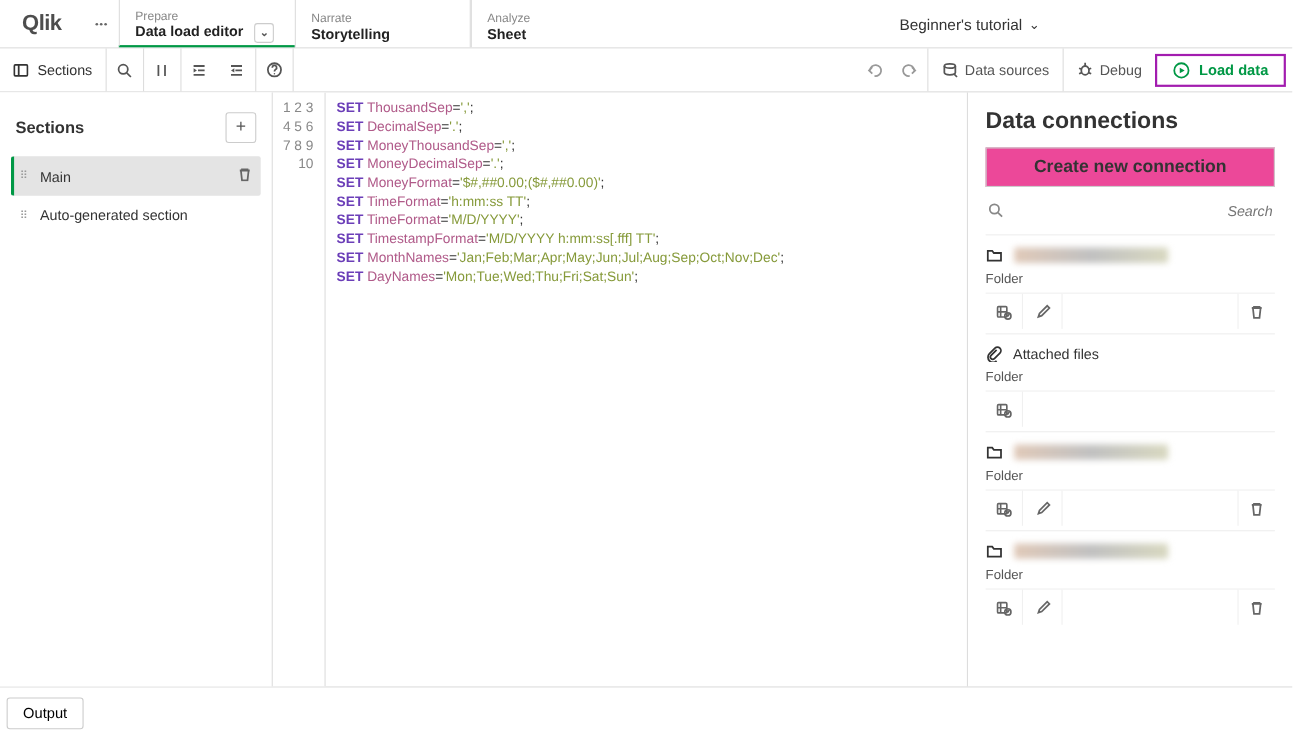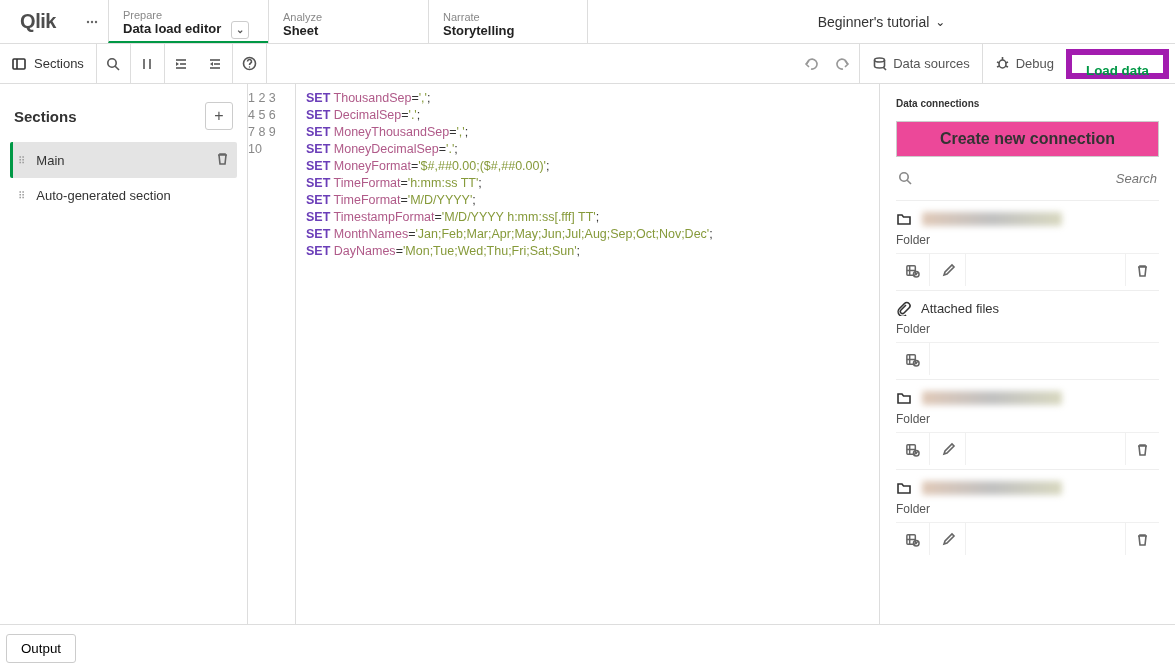--- a/index.html
+++ b/index.html
@@ -20,46 +20,46 @@
 
 
 .toolbar { display: flex; height: 40px; border-bottom: 1px solid #ddd; align-items: center; }
 .tb-left { display: flex; align-items: center; height: 100%; border-right: 1px solid #ddd; }
 .tb-btn { width: 34px; height: 100%; display: flex; align-items: center; justify-content: center; color: #555; cursor: pointer; font-size: 14px; }
 .tb-btn.bordered { border-left: 1px solid #ddd; }
 .tb-sections { padding: 0 12px; display: flex; align-items: center; gap: 8px; height: 100%; cursor: pointer; }
 .tb-right { margin-left: auto; display: flex; align-items: center; height: 100%; }
 .tb-rt-btn { height: 100%; display: flex; align-items: center; gap: 6px; padding: 0 12px; color: #555; cursor: pointer; border-left: 1px solid #ddd; }
 .tb-rt-btn.ic { border-left: none; padding: 0 8px; color: #999; }
-.load-btn { border: 6px solid #a21caf; margin: 5px 6px 5px 0; padding: 0 14px; height: 30px; display: flex; align-items: center; gap: 8px; color: #009845; font-weight: 600; cursor: pointer; background: #fff; flex-direction: column; }
+.load-btn { border: 2px solid #a21caf; margin: 5px 6px 5px 0; padding: 0 14px; height: 30px; display: flex; align-items: center; gap: 8px; color: #009845; font-weight: 600; cursor: pointer; background: #fff; }
 
 
 .main { display: flex; height: calc(100% - 84px - 48px); }
 
 
 .sections-panel { width: 248px; border-right: 1px solid #ddd; background: #fff; padding: 8px 10px 0; display: flex; flex-direction: column; }
 .sections-header { display: flex; align-items: center; justify-content: space-between; padding: 10px 4px 12px; }
 .sections-header h3 { font-size: 15px; font-weight: 600; }
 .add-section { width: 28px; height: 28px; border: 1px solid #ccc; border-radius: 3px; display: flex; align-items: center; justify-content: center; cursor: pointer; font-size: 16px; color: #555; }
 .section-item { display: flex; align-items: center; gap: 10px; padding: 10px 8px; cursor: pointer; border-radius: 2px; }
 .section-item.active { background: #e4e4e4; border-left: 3px solid #009845; padding-left: 5px; }
 .section-item .grip { color: #999; font-size: 10px; letter-spacing: 1px; }
 .section-item .del { margin-left: auto; color: #666; }
 
 
 .editor { flex: 1; display: flex; font-family: Consolas, Menlo, monospace; font-size: 12.5px; border-right: 1px solid #ddd; overflow: hidden; }
-.gutter { width: 48px; background: #fff; border-right: 1px solid #ddd; color: #888; padding: 6px 10px 0 0; line-height: 17px; }
+.gutter { width: 48px; background: #fff; border-right: 1px solid #ddd; text-align: right; color: #888; padding: 6px 10px 0 0; line-height: 17px; }
 .code { flex: 1; padding: 6px 10px; line-height: 17px; white-space: pre; color: #333; }
 .kw { color: #6b3eb8; font-weight: 600; }
 .var { color: #b05a89; }
 .str { color: #869a3a; }
 
 
 .conn-panel { width: 295px; padding: 14px 16px; overflow-y: auto; }
-.conn-panel h3 { font-size: 10px; font-weight: 600; margin-bottom: 12px; }
+.conn-panel h3 { font-size: 21px; font-weight: 600; margin-bottom: 12px; }
 .create-btn { width: 100%; border: 1px solid #ccc; background: #ec4899; padding: 8px 0; cursor: pointer; font-size: 16px; color: #333; font-weight: 600; margin-bottom: 10px; }
 .conn-search { display: flex; align-items: center; gap: 8px; padding: 4px 2px 14px; color: #888; }
 .conn-search input { border: none; outline: none; font-style: italic; color: #888; background: transparent; flex: 1; font-size: 13px; text-align: right; }
 .conn-item { border-top: 1px solid #eee; padding: 6px 0 4px; }
 .conn-row { display: flex; align-items: center; gap: 10px; padding: 4px 0; }
 .blur { filter: blur(3px); background: linear-gradient(90deg,#e0c9b8,#c0c0c0,#d8d8c0); height: 14px; flex: 0 0 140px; border-radius: 2px;}
 .conn-sub { font-size: 12px; color: #555; padding: 2px 0 6px; }
 .conn-actions { display: flex; align-items: center; gap: 2px; border-top: 1px solid #f0f0f0; }
 .conn-act { width: 34px; height: 32px; display: flex; align-items: center; justify-content: center; color: #666; cursor: pointer; border-right: 1px solid #f0f0f0; }
 .conn-act.del { margin-left: auto; border-right: none; border-left: 1px solid #f0f0f0;}
@@ -85,27 +85,27 @@
         <circle class="fillc" cx="11" cy="7" r="1.2"></circle>
       </svg>
   </div>
   <div class="nav-item active">
     <span class="nav-label">Prepare</span>
     <span class="nav-title">
         <span>Data load editor</span>
       <span class="chevron">⌄</span>
     </span>
   </div>
+  <div class="nav-item" style="border-right:1px solid #ddd;">
+    <span class="nav-label">Narrate</span>
+    <span class="nav-title">Storytelling</span>
+  </div>
   <div class="nav-item">
     <span class="nav-label">Analyze</span>
     <span class="nav-title">Sheet</span>
-  </div>
-  <div class="nav-item" style="border-right:1px solid #ddd;">
-    <span class="nav-label">Narrate</span>
-    <span class="nav-title">Storytelling</span>
   </div>
   <div class="app-title">
     <span>Beginner's tutorial</span>
     <span class="chev">⌄</span>
   </div>
 </div>
 
 <div class="toolbar">
   <div class="tb-left">
     <div class="tb-sections">

